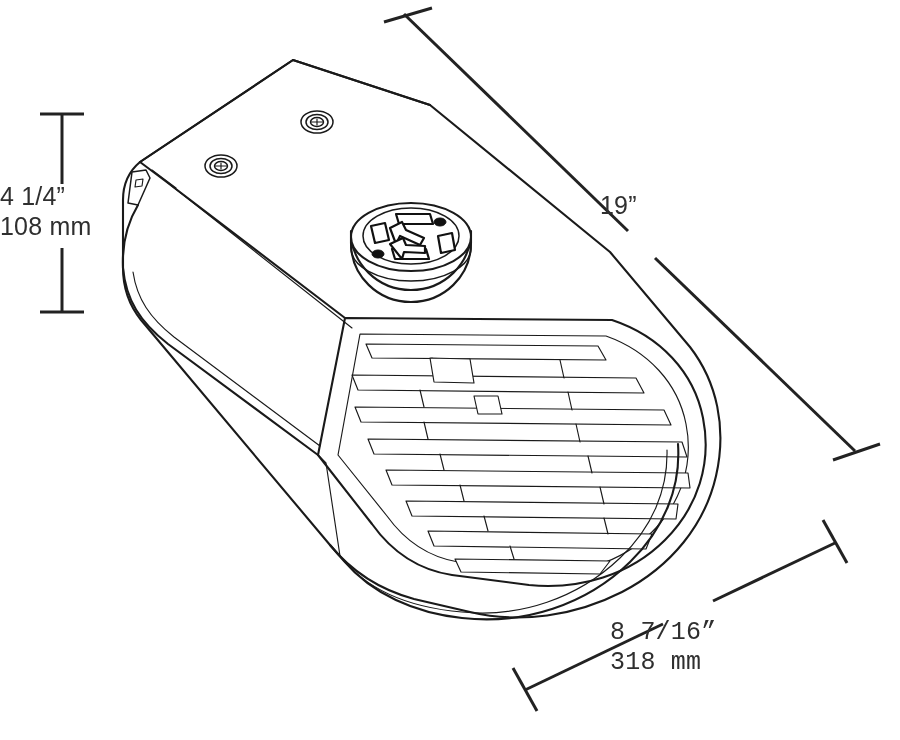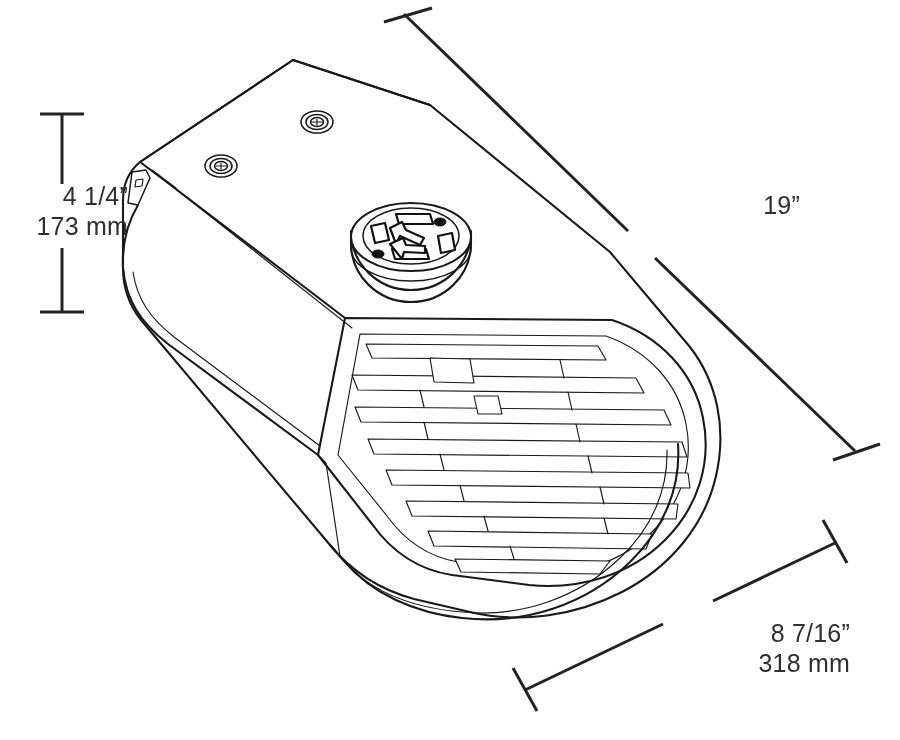--- a/index.html
+++ b/index.html
@@ -96,38 +96,39 @@
   }
   .dim-label {
     position: absolute;
     color: #2f2f2f;
     font-family: "Liberation Sans", sans-serif;
     font-weight: 400;
     font-size: 25px;
     line-height: 30px;
     letter-spacing: 0.2px;
     white-space: nowrap;
-    text-align: right;
+    text-align: left;
     -webkit-font-smoothing: antialiased;
   }
   .dim-label .dim-row { display: block; }
   #label-height {
     left: 0px;
     top: 181px;
     width: 128px;
   }
   #label-length {
     left: 600px;
     top: 190px;
     width: 200px;
   }
   #label-width {
     left: 610px;
     top: 618px;
     width: 240px;
+    font-family: Liberation Mono, monospace;
   }
 </style>
 </head>
 <body>
 
 <div id="drawing-root">
 
   <svg id="drawing-svg" viewBox="0 0 900 740" xmlns="http://www.w3.org/2000/svg">
 
     <g>
@@ -297,21 +298,21 @@
         <ellipse class="prod-thin" cx="221" cy="166" rx="11" ry="7.5"></ellipse>
         <ellipse class="prod-thin" cx="221" cy="166" rx="6.5" ry="4.5"></ellipse>
         <path class="prod-hair" d="M 215 166 L 227 166 M 221 163 L 221 169"></path>
       </g>
 
     </g>
   </svg>
 
   <div class="dim-label" id="label-height">
     <span class="dim-row">4 1/4”</span>
-    <span class="dim-row">173 mm</span>
+    <span class="dim-row">108 mm</span>
   </div>
 
   <div class="dim-label" id="label-length">
     <span class="dim-row">19”</span>
   </div>
 
   <div class="dim-label" id="label-width">
     <span class="dim-row">8 7/16”</span>
     <span class="dim-row">318 mm</span>
   </div>

